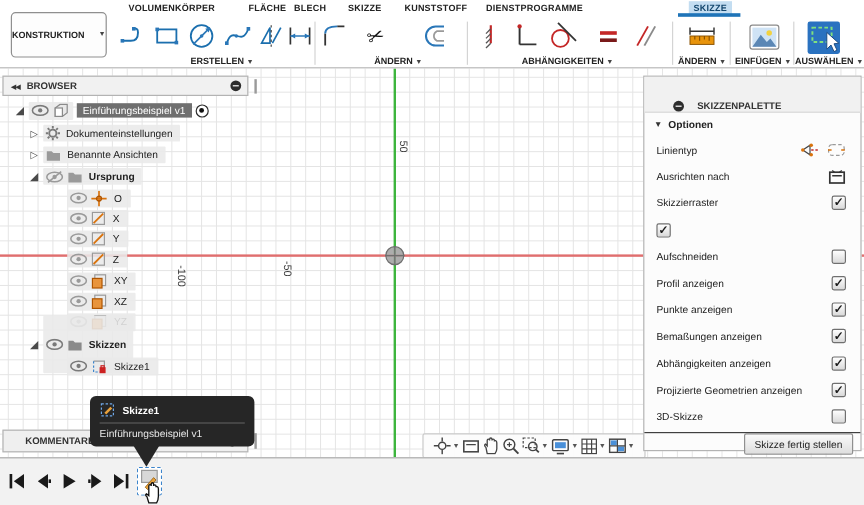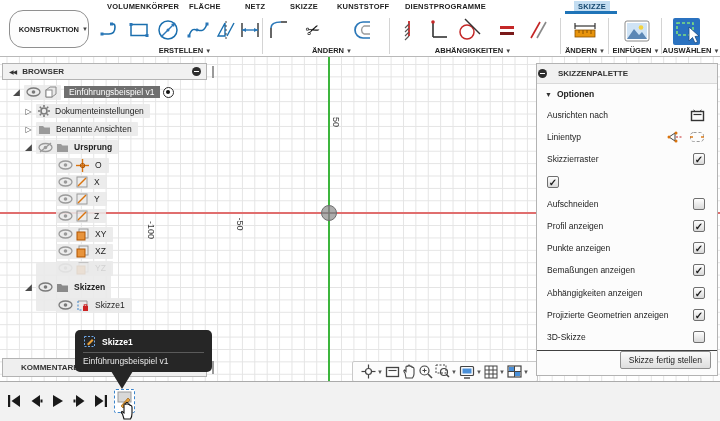--- a/index.html
+++ b/index.html
@@ -5,21 +5,21 @@
   * { margin:0; padding:0; box-sizing:border-box; }
   html,body { width:720px; height:421px; overflow:hidden; }
   body { font-family:"Liberation Sans", sans-serif; position:relative; background:#fff; }
   #stage { position:absolute; inset:0; width:720px; height:421px; background:#fff; }
 
   
   .ribbon { position:absolute; left:0; top:0; width:720px; height:57px; background:#fff; border-bottom:1px solid #b9b9b9; z-index:30; }
   .tab { position:absolute; top:1px; height:12px; font-size:7.5px; font-weight:bold; color:#222; letter-spacing:.2px; line-height:12px; padding:0 4px; }
   .tab.active { background:#c3ddf1; color:#14476e; }
   .tab-underline { position:absolute; left:565px; top:11px; width:52px; height:3px; background:#1f74b8; }
-  .konstruktion-btn { position:absolute; left:9px; top:10px; width:80px; height:38px; background:#fdfdfd; border:1px solid #8f8f8f; border-radius:14px; font-size:7.5px; font-weight:bold; color:#222; display:flex; align-items:center; justify-content:flex-end; gap:3px; }
+  .konstruktion-btn { position:absolute; left:9px; top:10px; width:80px; height:38px; background:#fdfdfd; border:1px solid #8f8f8f; border-radius:4px; font-size:7.5px; font-weight:bold; color:#222; display:flex; align-items:center; justify-content:space-between; gap:3px; }
   .ticon { position:absolute; top:17px; width:26px; height:26px; display:flex; align-items:center; justify-content:center; }
   .tsep { position:absolute; top:18px; width:1px; height:36px; background:#d4d4d4; }
   .grouplabel { position:absolute; top:46px; height:10px; font-size:7.5px; font-weight:bold; color:#222; line-height:10px; text-align:center; white-space:nowrap; }
   .caret { font-size:6px; color:#444; }
 
   
   .canvas { position:absolute; left:0; top:57px; width:720px; height:324px; background:#fff;
     background-image:linear-gradient(to right,#e4e4e4 1px,transparent 1px),linear-gradient(to bottom,#e4e4e4 1px,transparent 1px);
     background-size:12.4px 12.4px; background-position:6.5px 7px; z-index:1; }
   .axis-green { position:absolute; left:328px; top:0; width:2px; height:324px; background:#3db53d; }
@@ -50,21 +50,21 @@
   
   .tooltip { position:absolute; left:75px; top:330px; width:137px; height:42px; background:#262626; border-radius:5px; z-index:40; padding:5px 8px 4px 8px; }
   .tooltip .trow { display:flex; align-items:center; gap:6px; }
   .tooltip .ttitle { color:#fff; font-size:8.5px; font-weight:bold; }
   .tooltip .tsub { color:#e8e8e8; font-size:8.5px; margin-top:3px; }
   .tooltip .tdiv { height:1px; background:#5a5a5a; margin:4px 0 0 0; }
   .tooltip-tail { position:absolute; left:111px; top:371px; width:0; height:0; border-left:11px solid transparent; border-right:11px solid transparent; border-top:18px solid #262626; z-index:39; }
 
   
   .palette { position:absolute; left:536px; top:63px; width:182px; height:313px; background:#fcfcfc; border:1px solid #b3b3b3; z-index:25; }
-  .pal-header { height:20px; background:#f1f1f1; border-bottom:1px solid #d9d9d9; display:flex; align-items:center; gap:6px; padding-left:1px; }
+  .pal-header { height:30px; background:#f1f1f1; border-bottom:1px solid #d9d9d9; display:flex; align-items:flex-end; gap:6px; padding-left:24px; }
   .pal-header .ptitle { font-size:8px; font-weight:bold; color:#333; }
   .pal-section { height:20px; display:flex; align-items:center; gap:5px; padding-left:8px; font-size:8.5px; font-weight:bold; color:#222; }
   .pal-section .sect-tri { font-size:7px; color:#333; }
   .pal-row { height:22.2px; display:flex; align-items:center; padding:0 12px 0 10px; }
   .pal-row .plabel { font-size:8.5px; color:#222; flex:1; white-space:nowrap; }
   .checkbox { width:12px; height:12px; border:1px solid #6f6f6f; border-radius:2px; background:linear-gradient(#fefefe,#d9d9d9); font-size:10px; line-height:11px; text-align:center; color:#1a1a1a; font-weight:bold; }
   .pal-btnrow { height:28px; display:flex; align-items:flex-start; justify-content:flex-end; padding-right:6px; border-top:1px solid #404040; margin-top:2px; }
   .finish-btn { font-size:8.5px; color:#222; background:linear-gradient(#fafafa,#dedede); border:1px solid #8f8f8f; border-radius:2px; padding:3px 8px; }
 
   
@@ -91,22 +91,22 @@
       <line x1="9" y1="1" x2="9" y2="17" stroke="#6e6e6e" stroke-width="1"></line>
       <line x1="1" y1="9" x2="17" y2="9" stroke="#6e6e6e" stroke-width="1"></line>
     </svg>
     <span class="tick" style="left:331px; top:60px;">50</span>
     <span class="tick" style="left:233px; top:162px;">-50</span>
     <span class="tick" style="left:142px; top:168px;">-100</span>
   </div>
 
   <div class="ribbon">
     <span class="tab" style="left:103px;">VOLUMENKÖRPER</span>
-    <span class="tab" style="left:185px;">FLÄCHE</span>
-    <span class="tab" style="left:241px;">NETZ</span>
+    <span class="tab" style="left:203px;">FLÄCHE</span>
+    <span class="tab" style="left:241px;">BLECH</span>
     <span class="tab" style="left:286px;">SKIZZE</span>
     <span class="tab" style="left:333px;">KUNSTSTOFF</span>
     <span class="tab" style="left:401px;">DIENSTPROGRAMME</span>
     <span class="tab active" style="left:574px;">SKIZZE</span>
     <div class="tab-underline"></div>
 
     <div class="konstruktion-btn">
       <span>KONSTRUKTION</span>
         <span class="caret">▼</span>
     </div>
@@ -473,46 +473,46 @@
     <div class="pal-header">
       <span class="minus-circle"></span>
       <span class="ptitle">SKIZZENPALETTE</span>
     </div>
     <div class="pal-section">
       <span class="sect-tri">▼</span>
       <span>Optionen</span>
     </div>
 
     <div class="pal-row">
-      <span class="plabel">Ausrichten nach</span>
-      <svg width="15" height="13" viewBox="0 0 15 13">
-          <rect x="1.5" y="2.5" width="12" height="9" fill="none" stroke="#333" stroke-width="1.4"></rect>
-          <line x1="3.5" y1="5.5" x2="11.5" y2="5.5" stroke="#333" stroke-width="1.2"></line>
-          <line x1="3.5" y1="1" x2="5.5" y2="2.5" stroke="#333"></line>
-          <line x1="11.5" y1="1" x2="9.5" y2="2.5" stroke="#333"></line>
-        </svg>
-    </div>
-
-    <div class="pal-row">
       <span class="plabel">Linientyp</span>
       <svg width="16" height="14" viewBox="0 0 16 14" style="margin-right:6px;">
           <path d="M2 7 L8 3 L8 11 Z" fill="none" stroke="#444" stroke-width="1"></path>
           <circle cx="2" cy="7" r="1.5" fill="#d9730d"></circle>
           <circle cx="9" cy="3" r="1.5" fill="#d9730d"></circle>
           <circle cx="9" cy="11" r="1.5" fill="#d9730d"></circle>
           <line x1="9" y1="7" x2="15" y2="7" stroke="#c42727" stroke-width="1.2" stroke-dasharray="2 1.5"></line>
         </svg>
       <svg width="16" height="14" viewBox="0 0 16 14">
           <rect x="1.5" y="2.5" width="13" height="9" rx="3" fill="none" stroke="#9a9a9a" stroke-dasharray="3 2"></rect>
           <line x1="1" y1="7" x2="4" y2="7" stroke="#d9730d" stroke-width="1.4"></line>
           <line x1="12" y1="7" x2="15" y2="7" stroke="#d9730d" stroke-width="1.4"></line>
         </svg>
     </div>
 
     <div class="pal-row">
+      <span class="plabel">Ausrichten nach</span>
+      <svg width="15" height="13" viewBox="0 0 15 13">
+          <rect x="1.5" y="2.5" width="12" height="9" fill="none" stroke="#333" stroke-width="1.4"></rect>
+          <line x1="3.5" y1="5.5" x2="11.5" y2="5.5" stroke="#333" stroke-width="1.2"></line>
+          <line x1="3.5" y1="1" x2="5.5" y2="2.5" stroke="#333"></line>
+          <line x1="11.5" y1="1" x2="9.5" y2="2.5" stroke="#333"></line>
+        </svg>
+    </div>
+
+    <div class="pal-row">
       <span class="plabel">Skizzierraster</span>
       <span class="checkbox on">✓</span>
     </div>
     <div class="pal-row">
       <span class="checkbox on">✓</span>
     </div>
     <div class="pal-row">
       <span class="plabel">Aufschneiden</span>
       <span class="checkbox"></span>
     </div>

